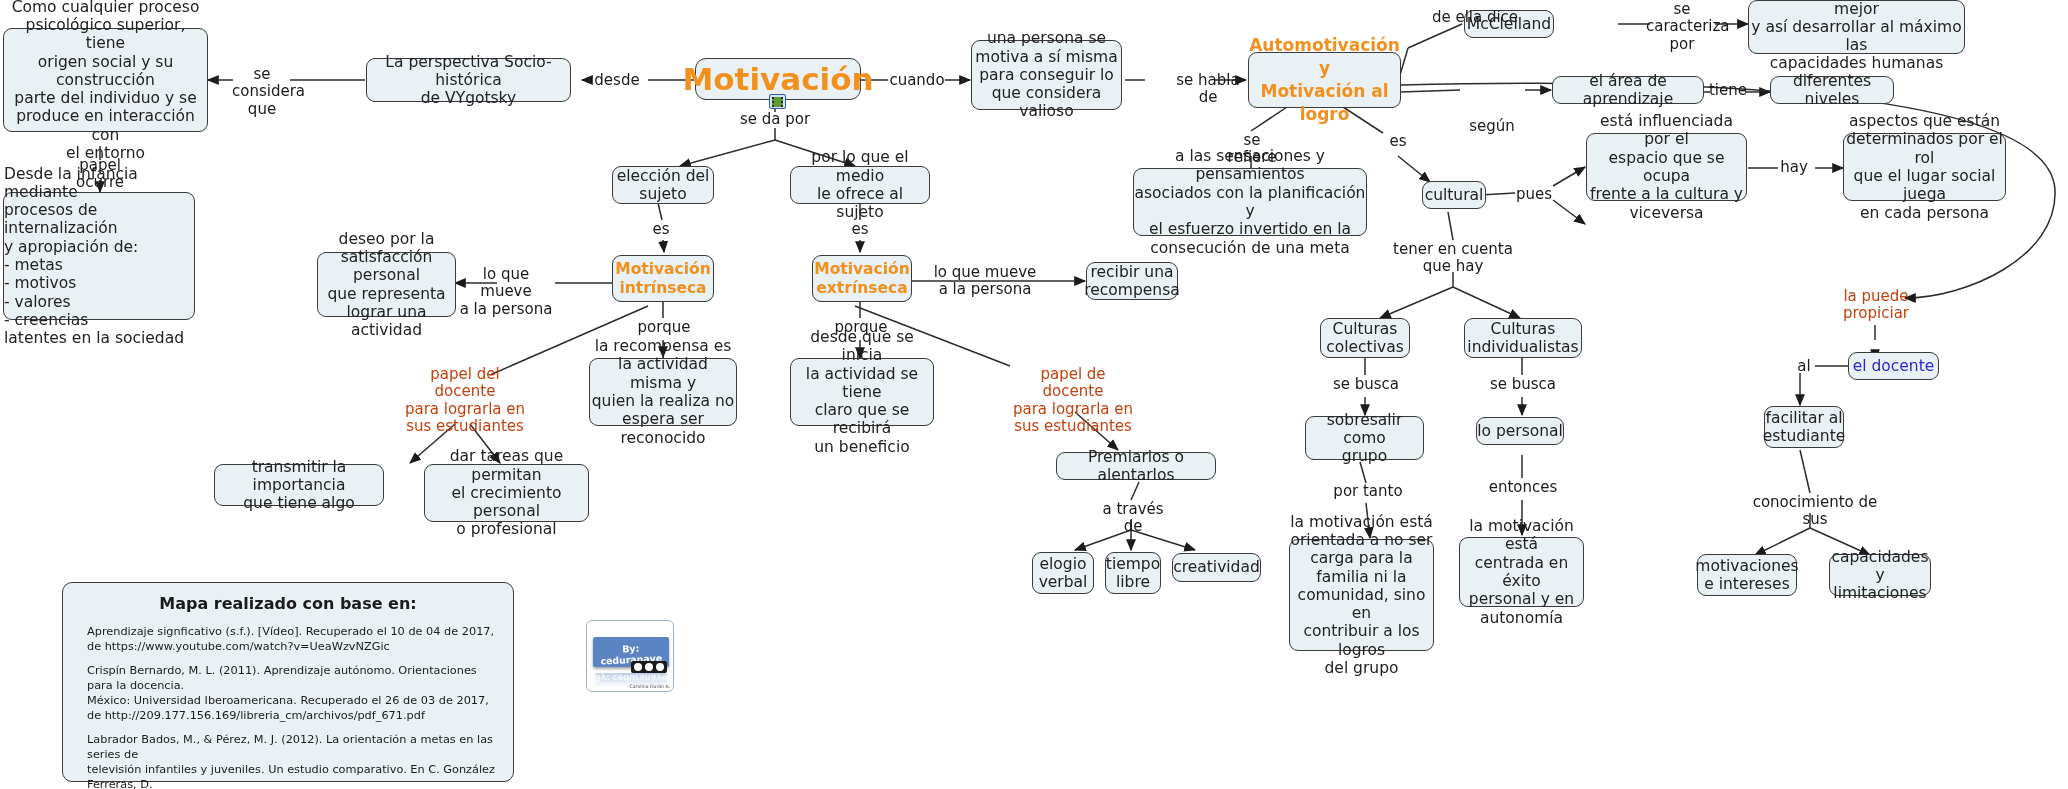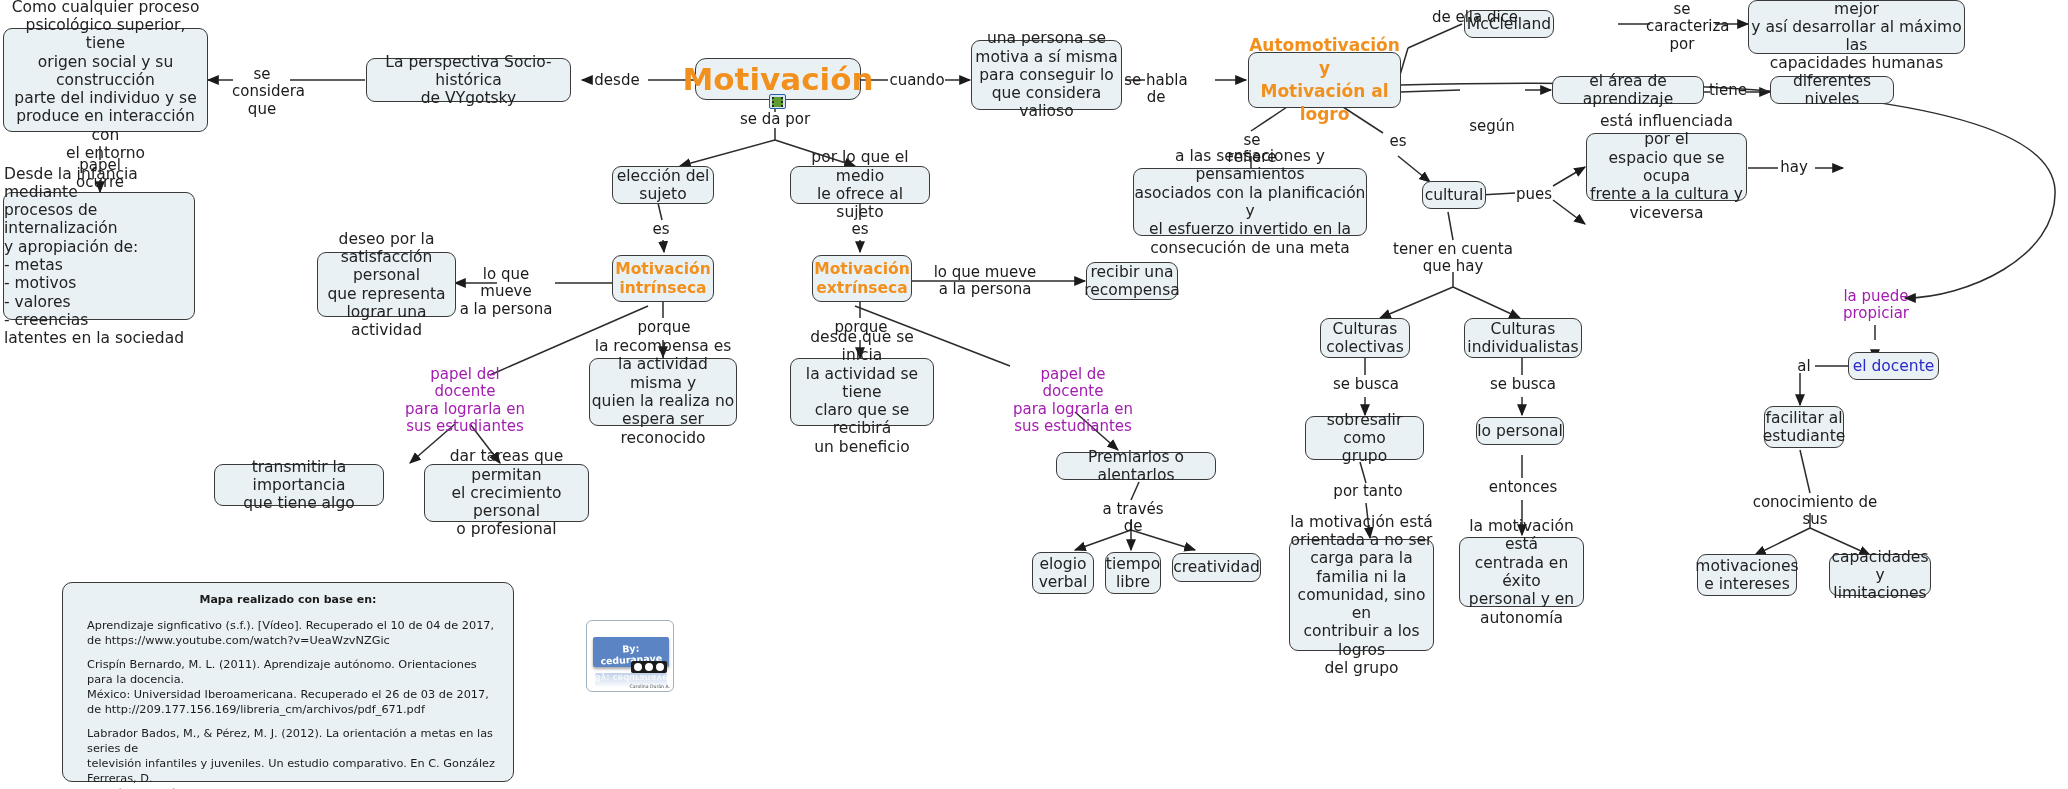--- a/index.html
+++ b/index.html
@@ -65,40 +65,40 @@
     position: absolute;
     color: #1a1a1a;
     font-size: 15px;
     line-height: 1.15;
     text-align: center;
     background: transparent;
     white-space: pre-line;
     z-index: 4;
   }
   .label.blue {
-    color: #a21caf;
+    color: #c2410c;
   }
   .refs {
     position: absolute;
     box-sizing: border-box;
     background: #eaf1f4;
     border: 1.3px solid #3a3a3a;
     border-radius: 10px;
     padding: 10px 12px 8px 12px;
     font-size: 11.3px;
     line-height: 1.33;
     color: #1b1b1b;
     text-align: left;
     z-index: 3;
   }
   .refs .refs-title {
     font-weight: bold;
     text-align: center;
     margin-bottom: 10px;
-    font-size: 11px;
+    font-size: 16px;
   }
   .refs p { margin: 0 0 9px 12px; white-space: pre-line; }
   .refs p:last-child { margin-bottom: 0; }
 
   .badge {
     position: absolute;
     box-sizing: border-box;
     width: 88px; height: 72px;
     border: 1.2px solid #9bb2c4;
     border-radius: 6px;
@@ -404,20 +404,24 @@
 
   <div class="node" style="left:1552px; top:76px; width:152px; height:28px;">el área de aprendizaje</div>
 
   <div class="node" style="left:1770px; top:76px; width:124px; height:28px;">diferentes niveles</div>
 
   <div class="node" style="left:1586px; top:133px; width:161px; height:68px;">está influenciada por el
 espacio que se ocupa
 frente a la cultura y
 viceversa</div>
 
+  <div class="node" style="left:1843px; top:133px; width:163px; height:68px;">aspectos que están
+determinados por el rol
+que el lugar social juega
+en cada persona</div>
 
 
   <div class="node" style="left:1320px; top:318px; width:90px; height:40px;">Culturas
 colectivas</div>
 
   <div class="node" style="left:1464px; top:318px; width:118px; height:40px;">Culturas
 individualistas</div>
 
   <div class="node" style="left:1305px; top:416px; width:119px; height:44px;">sobresalir como
 grupo</div>
@@ -478,21 +482,21 @@
 
   <div class="label blue" style="left:1008px; top:366px; width:130px;">papel de
 docente
 para lograrla en
 sus estudiantes</div>
 
   <div class="label" style="left:1093px; top:501px; width:80px;">a través de</div>
 
   <div class="label" style="left:888px; top:72px; width:58px;">cuando</div>
 
-  <div class="label" style="left:1120px; top:72px; width:72px;">se habla de</div>
+  <div class="label" style="left:1172px; top:72px; width:72px;">se habla de</div>
 
   <div class="label" style="left:1219px; top:132px; width:66px;">se refiere</div>
 
   <div class="label" style="left:1383px; top:133px; width:30px;">es</div>
 
   <div class="label" style="left:1428px; top:9px; width:94px;">de ella dice</div>
 
   <div class="label" style="left:1646px; top:1px; width:72px;">se
 caracteriza
 por</div>

